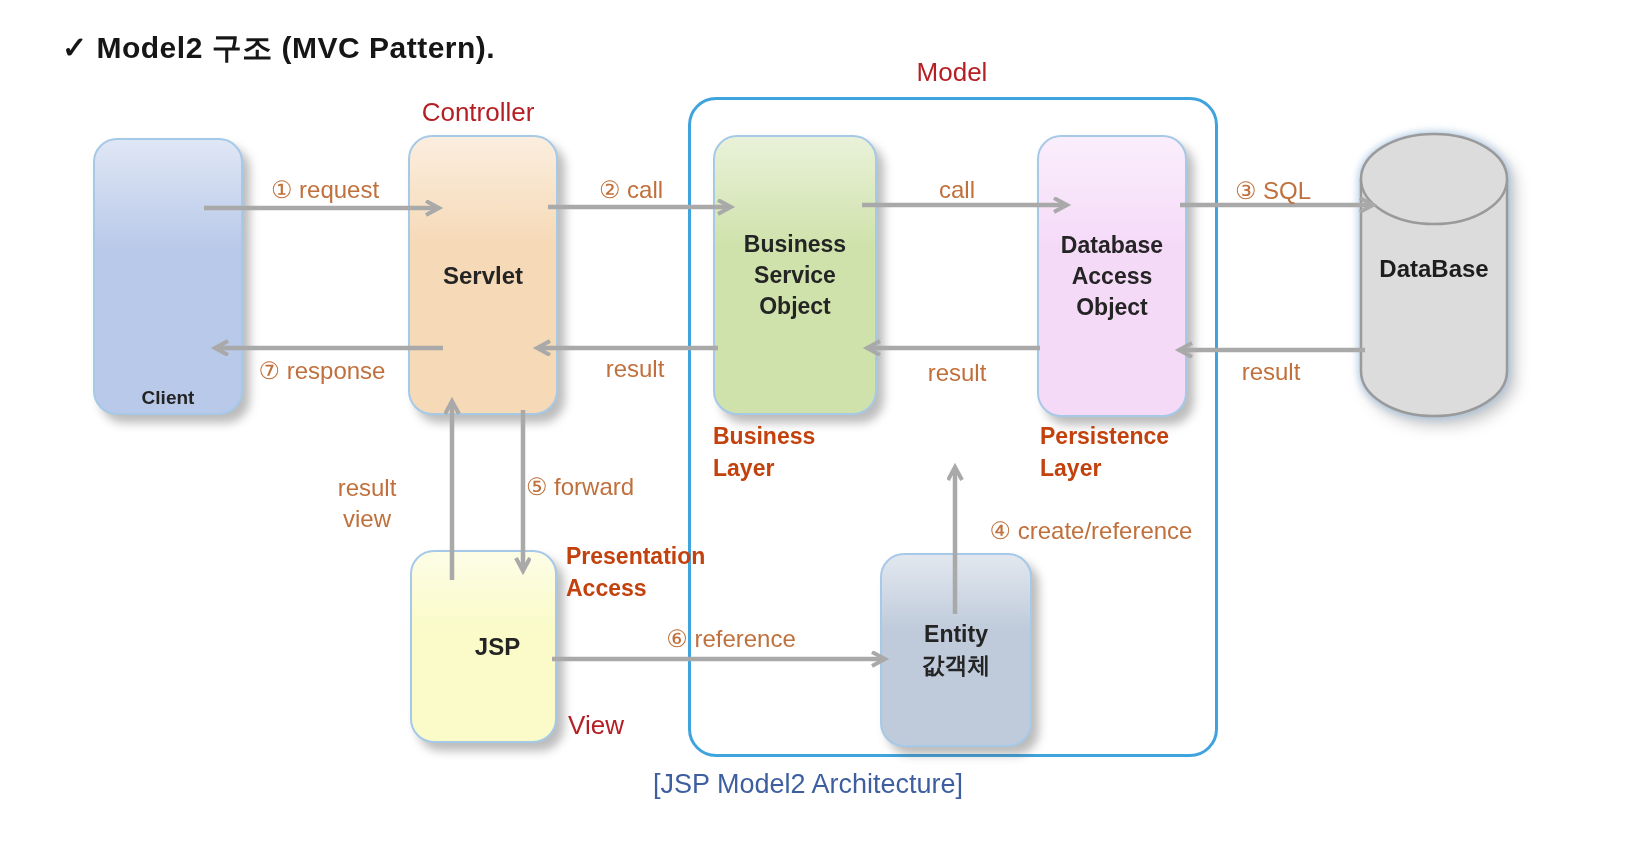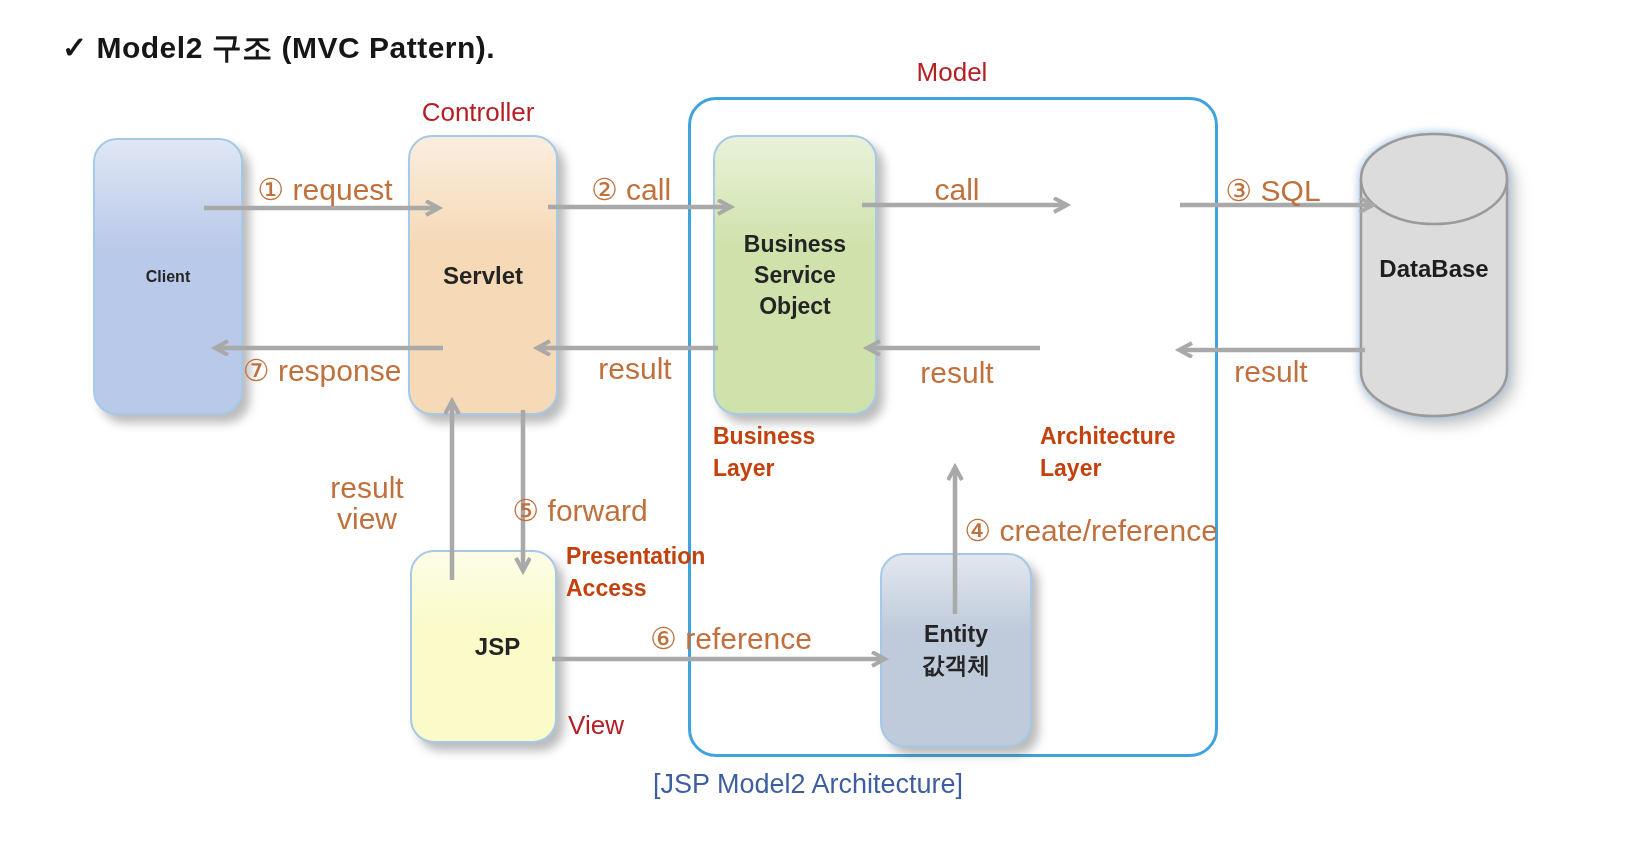--- a/index.html
+++ b/index.html
@@ -6,36 +6,36 @@
   .canvas {
     position:relative; width:1652px; height:844px; background:#ffffff;
     font-family:"Liberation Sans", sans-serif; overflow:hidden;
   }
   .title {
     position:absolute; left:62px; top:28px;
     font-size:30px; font-weight:bold; color:#161616; letter-spacing:0.5px;
   }
   
   .lbl { position:absolute; transform:translate(-50%,-50%); white-space:pre-line; z-index:6; text-align:center; }
-  .orange { color:var(--orange_label); font-size:30px; line-height:31px; }
+  .orange { color:var(--orange_label); font-size:24px; line-height:31px; }
   .red    { color:var(--red_label); font-size:26px; font-weight:normal; }
   .layer  { position:absolute; color:#c2410c; font-weight:bold; font-size:23px;
             line-height:32px; white-space:pre-line; z-index:6; text-align:left; }
   .caption{ color:var(--caption_blue); font-size:27px; }
 
   
   .node {
     position:absolute; box-sizing:border-box; z-index:2;
     border:2px solid var(--box_border); border-radius:24px;
     box-shadow:7px 8px 10px rgba(80,80,80,0.38);
     display:flex; align-items:center; justify-content:center; text-align:center;
     font-weight:bold; font-size:23px; color:#242424; line-height:31px;
     background-image:linear-gradient(rgba(255,255,255,0.55), rgba(255,255,255,0) 40%);
   }
-  .client  { left:93px;  top:138px; width:150px; height:277px; background-color:var(--client_fill);  font-size:16px; }
+  .client  { left:93px;  top:138px; width:150px; height:277px; background-color:var(--client_fill);  font-size:19px;align-items:flex-end; }
   .servlet { left:408px; top:135px; width:150px; height:280px; background-color:var(--servlet_fill); font-size:24px; }
   .bso     { left:713px; top:135px; width:164px; height:280px; background-color:var(--bso_fill); padding:0 24px; }
   .dao     { left:1037px;top:135px; width:150px; height:282px; background-color:var(--dao_fill); padding:0 14px; }
   .jsp     { left:410px; top:550px; width:147px; height:193px; background-color:var(--jsp_fill);     font-size:24px;padding-left:28px; }
   .entity  { left:880px; top:553px; width:152px; height:194px; background-color:var(--entity_fill); }
 
   .model-frame {
     position:absolute; left:688px; top:97px; width:530px; height:660px; box-sizing:border-box;
     border:3.5px solid var(--accent_border); border-radius:28px; z-index:1; background:transparent;
   }
@@ -64,20 +64,23 @@
   <div class="model-frame"></div>
 
   <div class="node client">
       <span>Client</span>
     </div>
   <div class="node bso">
       <span>Business Service Object</span>
     </div>
   <div class="node servlet">
       <span>Servlet</span>
+    </div>
+  <div class="node dao">
+      <span>Database Access Object</span>
     </div>
   <div class="node jsp">
       <span>JSP</span>
     </div>
   <div class="node entity">
       <span style="white-space:pre-line">Entity
 값객체</span>
     </div>
 
   <div class="dbwrap">
@@ -135,26 +138,26 @@
   <div class="lbl orange" style="left:325px;  top:189px;">① request</div>
   <div class="lbl orange" style="left:631px;  top:189px;">② call</div>
   <div class="lbl orange" style="left:957px;  top:189px;">call</div>
   <div class="lbl orange" style="left:1273px; top:190px;">③ SQL</div>
   <div class="lbl orange" style="left:1271px; top:371px;">result</div>
   <div class="lbl orange" style="left:957px;  top:372px;">result</div>
   <div class="lbl orange" style="left:635px;  top:368px;">result</div>
   <div class="lbl orange" style="left:322px;  top:370px;">⑦ response</div>
   <div class="lbl orange" style="left:367px;  top:503px;">result
 view</div>
-  <div class="lbl orange" style="left:580px;  top:486px;margin-top:24px;">⑤ forward</div>
+  <div class="lbl orange" style="left:580px;  top:486px;">⑤ forward</div>
   <div class="lbl orange" style="left:731px;  top:638px;">⑥ reference</div>
   <div class="lbl orange" style="left:1091px; top:530px;">④ create/reference</div>
 
   <div class="layer" style="left:713px;  top:420px;">Business
 Layer</div>
-  <div class="layer" style="left:1040px; top:420px;">Architecture
+  <div class="layer" style="left:1040px; top:420px;">Persistence
 Layer</div>
   <div class="layer" style="left:566px;  top:540px;">Presentation
 Access</div>
 
   <div class="lbl caption" style="left:808px; top:784px;">[JSP Model2 Architecture]</div>
 
 </div>
 
 </body></html>

